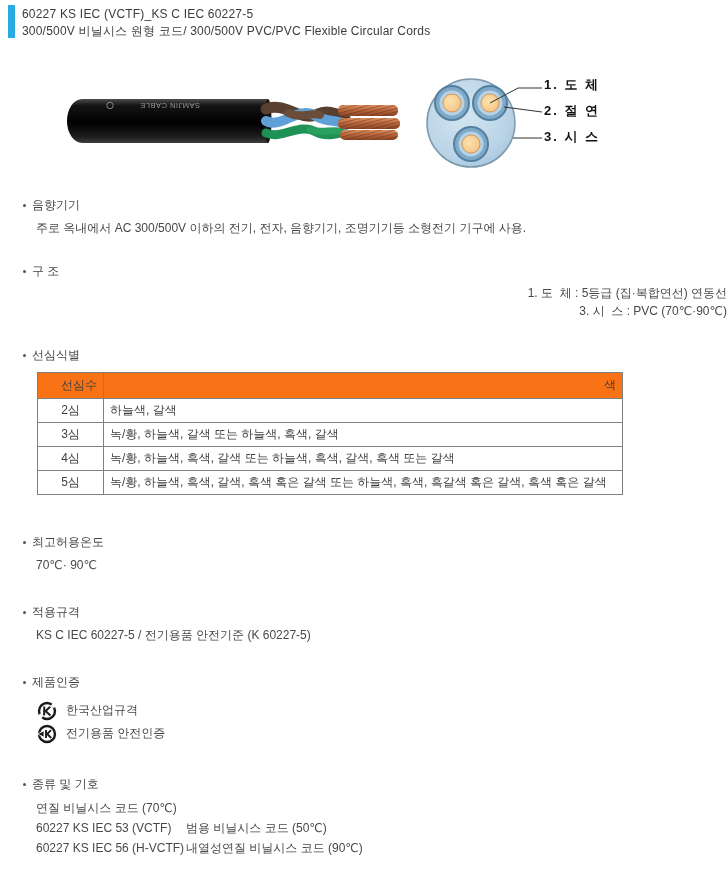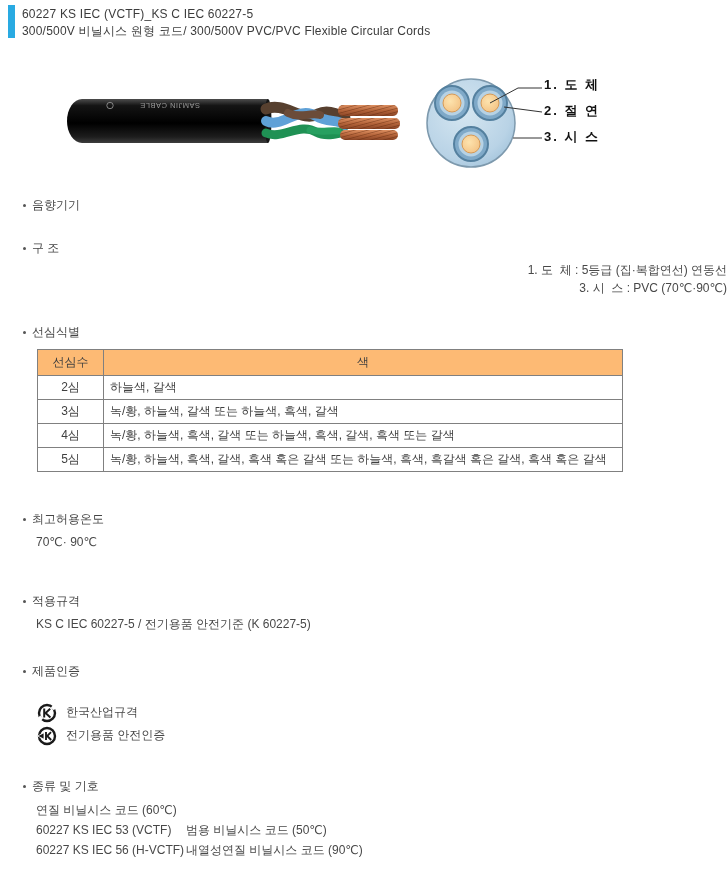--- a/index.html
+++ b/index.html
@@ -30,39 +30,39 @@
   .sec-title { position:relative; padding-left:10px; color:#454545; line-height:15px; }
   .sec-title::before { content:""; position:absolute; left:1px; top:6px; width:3px; height:3px;
                        background:#555; border-radius:50%; }
   .sec-body { margin-top:7px; padding-left:14px; color:#484848; line-height:16px; }
   .pre { white-space:pre-wrap; }
 
   .mt-scope { margin-top:6px; }
   .mt-struct { margin-top:28px; }
   .mt-core { margin-top:28px; }
   .mt-temp { margin-top:40px; }
-  .mt-std { margin-top:44px; }
+  .mt-std { margin-top:32px; }
   .mt-cert { margin-top:32px; }
   .mt-types { margin-top:32px; }
 
   .struct-list { margin-top:5px; padding-left:14px; }
   .struct-item { line-height:18px; color:#484848;text-align:right; }
 
   
   table.core-table { border-collapse:collapse; margin:9px 0 0 15px; width:586px;
                      table-layout:fixed; color:#3f3f3f; }
   .core-table th, .core-table td { border:1px solid #808080; font-weight:normal;
                                    font-size:12px; padding:0 6px; }
-  .core-table th { background:#fdba74; height:25px; text-align:center; }
+  .core-table th { background:#f97316; height:25px; text-align:right; }
   .core-table td { height:23px; }
   .core-table td.c1 { text-align:center; padding:0; }
   .core-table col.col1 { width:66px; }
 
   
-  .cert-list { margin-top:22px; padding-left:15px; }
+  .cert-list { margin-top:9px; padding-left:15px; }
   .cert-item { display:flex; align-items:center; height:23px; }
   .cert-icon { width:20px; height:20px; margin-right:9px; flex:0 0 auto; }
   .cert-label { color:#484848; }
 
   
   .types-list { margin-top:6px; padding-left:14px; }
   .type-row { line-height:20px; color:#484848; display:flex; }
   .type-code { display:inline-block; width:150px; flex:0 0 auto; }
 </style>
 </head>
@@ -162,20 +162,21 @@
 
     <div class="cs-label cs-label-1">1. 도 체</div>
     <div class="cs-label cs-label-2">2. 절 연</div>
     <div class="cs-label cs-label-3">3. 시 스</div>
   </div>
 
   <div class="content">
 
     <div class="section mt-scope">
       <div class="sec-title">음향기기</div>
+      <div class="sec-body">주로 옥내에서 AC 300/500V 이하의 전기, 전자, 음향기기, 조명기기등 소형전기 기구에 사용.</div>
     </div>
 
     <div class="section mt-struct">
       <div class="sec-title">구 조</div>
       <div class="struct-list">
         <div class="struct-item pre">1. 도  체 : 5등급 (집·복합연선) 연동선</div>
         <div class="struct-item pre">3. 시  스 : PVC (70℃·90℃)</div>
       </div>
     </div>
 
@@ -243,21 +244,21 @@
           </svg>
           <span class="cert-label">전기용품 안전인증</span>
         </div>
       </div>
     </div>
 
     <div class="section mt-types">
       <div class="sec-title">종류 및 기호</div>
       <div class="types-list">
         <div class="type-row">
-          <span class="type-desc">연질 비닐시스 코드 (60℃)</span>
+          <span class="type-desc">연질 비닐시스 코드 (70℃)</span>
         </div>
         <div class="type-row">
           <span class="type-code">60227 KS IEC 53 (VCTF)</span>
           <span class="type-desc">범용 비닐시스 코드 (50℃)</span>
         </div>
         <div class="type-row">
           <span class="type-code">60227 KS IEC 56 (H-VCTF)</span>
           <span class="type-desc">내열성연질 비닐시스 코드 (90℃)</span>
         </div>
 

